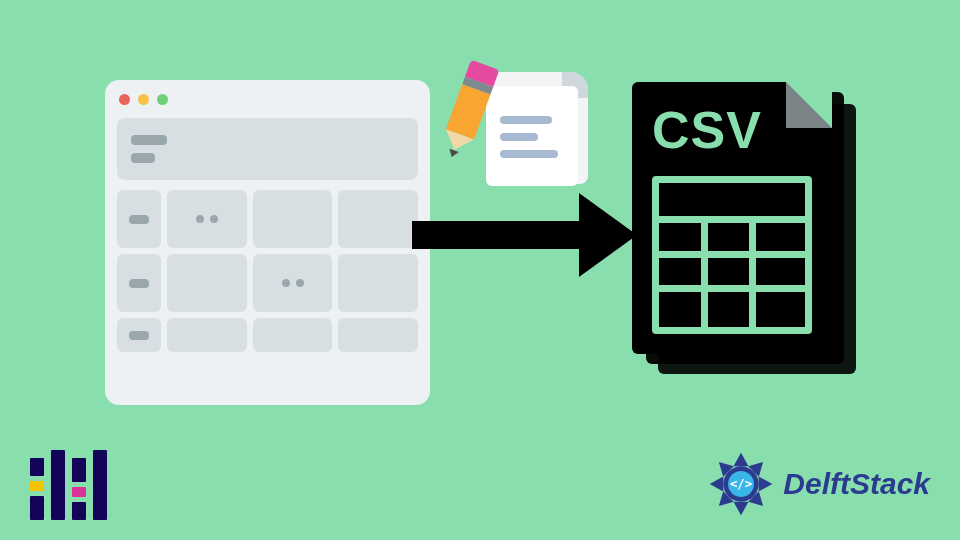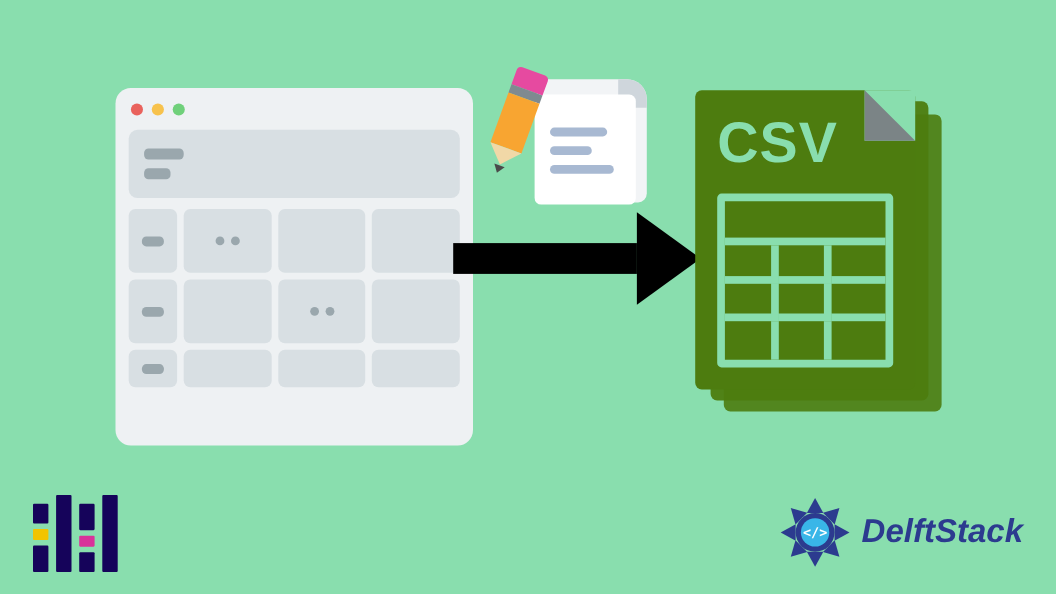--- a/index.html
+++ b/index.html
@@ -160,21 +160,21 @@
   
   .csv-stack {
     position: absolute;
     left: 632px;
     top: 82px;
     width: 225px;
     height: 300px;
   }
   .csv-back1, .csv-back2, .csv-front {
     position: absolute;
-    background: #4d7c0f;
+    background: #000000;
     border-radius: 6px;
   }
   .csv-back1 { left: 26px; top: 22px; width: 198px; height: 270px; opacity: .9;}
   .csv-back2 { left: 14px; top: 10px; width: 198px; height: 272px; opacity: .95;}
   .csv-front { left: 0; top: 0; width: 200px; height: 272px; }
   .csv-front::before {
     content: "";
     position: absolute;
     top: 0; right: 0;
     width: 0; height: 0;

